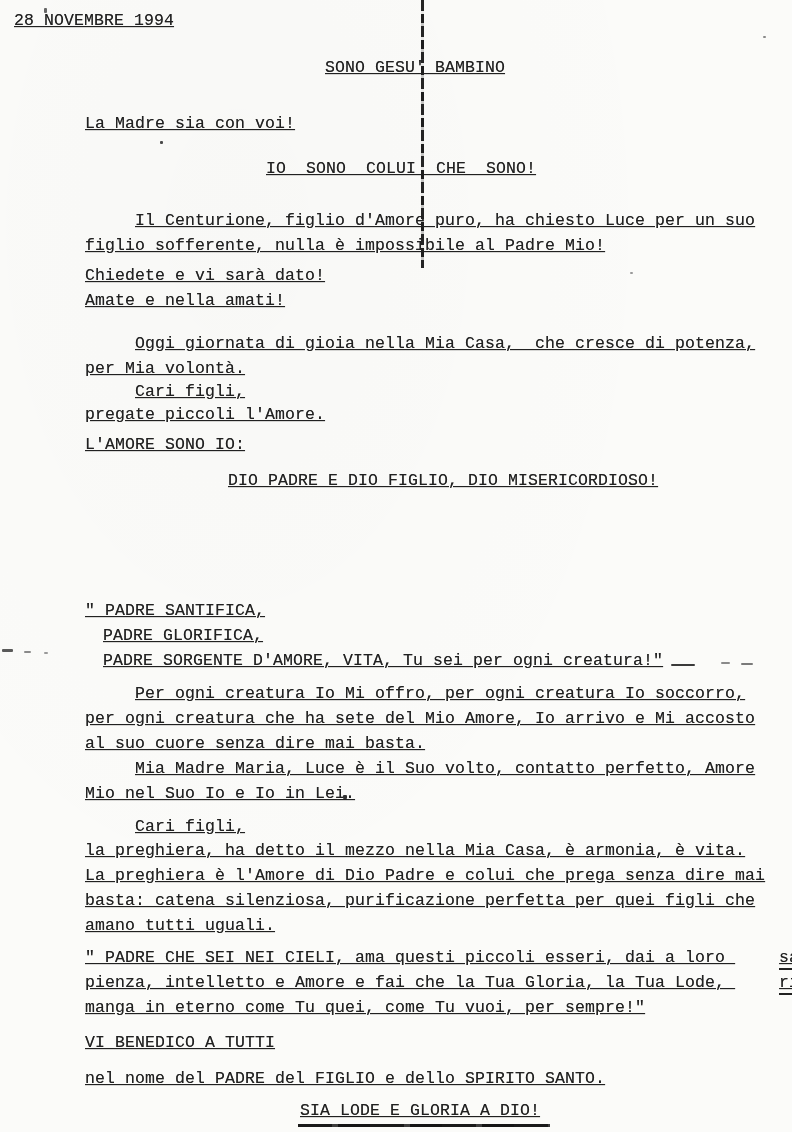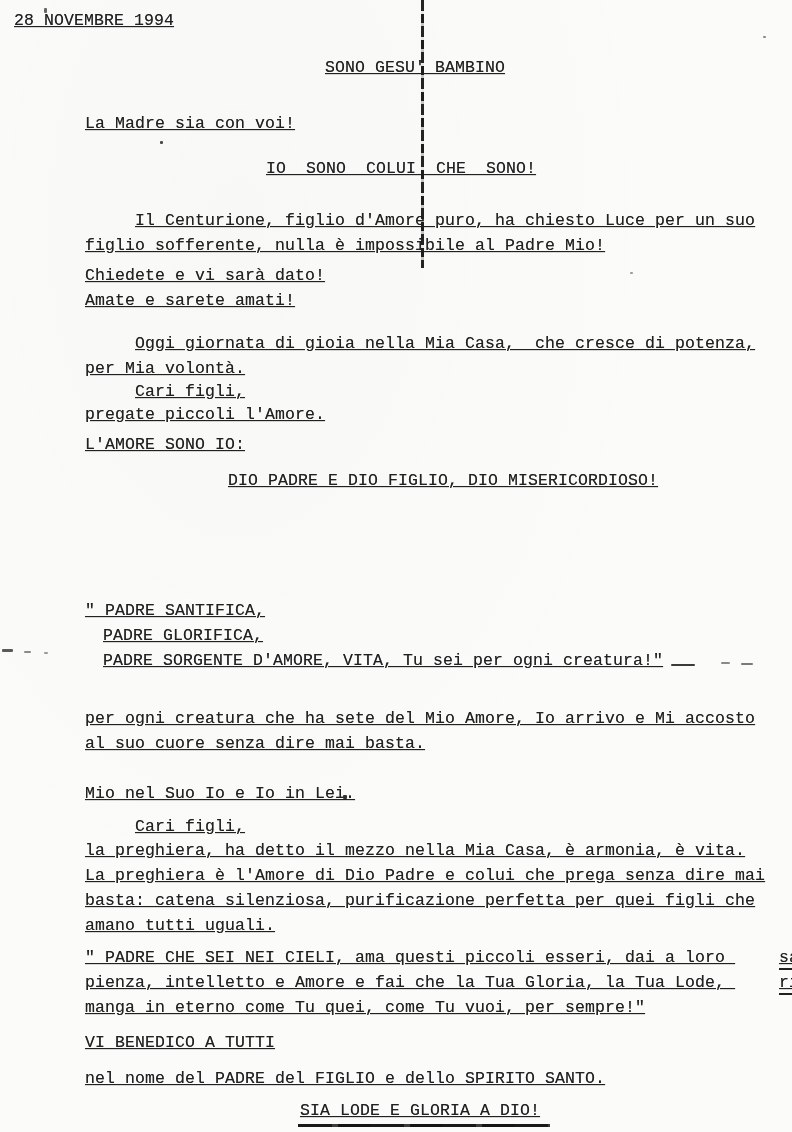--- a/index.html
+++ b/index.html
@@ -72,38 +72,40 @@
   <div class="fold-line"></div>
 
   <div class="line" style="left:14px;top:10px">28 NOVEMBRE 1994</div>
   <div class="line" style="left:325px;top:57px">SONO GESU' BAMBINO</div>
   <div class="line" style="left:85px;top:113px">La Madre sia con voi!</div>
   <div class="line" style="left:266px;top:158px">IO  SONO  COLUI  CHE  SONO!</div>
 
   <div class="line" style="left:135px;top:210px">Il Centurione, figlio d'Amore puro, ha chiesto Luce per un suo</div>
   <div class="line" style="left:85px;top:235px">figlio sofferente, nulla è impossibile al Padre Mio!</div>
   <div class="line" style="left:85px;top:265px">Chiedete e vi sarà dato!</div>
-  <div class="line" style="left:85px;top:290px">Amate e sarete amati!</div>
+  <div class="line" style="left:85px;top:290px">Amate e nella amati!</div>
 
   <div class="line" style="left:135px;top:333px">Oggi giornata di gioia nella Mia Casa,  che cresce di potenza,</div>
   <div class="line" style="left:85px;top:358px">per Mia volontà.</div>
   <div class="line" style="left:135px;top:381px">Cari figli,</div>
   <div class="line" style="left:85px;top:404px">pregate piccoli l'Amore.</div>
 
   <div class="line" style="left:85px;top:434px">L'AMORE SONO IO:</div>
   <div class="line" style="left:228px;top:470px">DIO PADRE E DIO FIGLIO, DIO MISERICORDIOSO!</div>
 
 
   <div class="line" style="left:85px;top:600px">" PADRE SANTIFICA,</div>
   <div class="line" style="left:103px;top:625px">PADRE GLORIFICA,</div>
   <div class="line" style="left:103px;top:650px">PADRE SORGENTE D'AMORE, VITA, Tu sei per ogni creatura!"</div>
 
+  <div class="line" style="left:135px;top:683px">Per ogni creatura Io Mi offro, per ogni creatura Io soccorro,</div>
   <div class="line" style="left:85px;top:708px">per ogni creatura che ha sete del Mio Amore, Io arrivo e Mi accosto</div>
   <div class="line" style="left:85px;top:733px">al suo cuore senza dire mai basta.</div>
 
+  <div class="line" style="left:135px;top:758px">Mia Madre Maria, Luce è il Suo volto, contatto perfetto, Amore</div>
   <div class="line" style="left:85px;top:783px">Mio nel Suo Io e Io in Lei.</div>
 
   <div class="line" style="left:135px;top:816px">Cari figli,</div>
   <div class="line" style="left:85px;top:840px">la preghiera, ha detto il mezzo nella Mia Casa, è armonia, è vita.</div>
   <div class="line" style="left:85px;top:865px">La preghiera è l'Amore di Dio Padre e colui che prega senza dire mai</div>
   <div class="line" style="left:85px;top:890px">basta: catena silenziosa, purificazione perfetta per quei figli che</div>
   <div class="line" style="left:85px;top:915px">amano tutti uguali.</div>
 
   <div class="line" style="left:85px;top:947px"><span>" PADRE CHE SEI NEI CIELI, ama questi piccoli esseri, dai a loro </span><span class="u">sa</span></div>
   <div class="line" style="left:85px;top:972px"><span>pienza, intelletto e Amore e fai che la Tua Gloria, la Tua Lode, </span><span class="u">ri</span></div>

